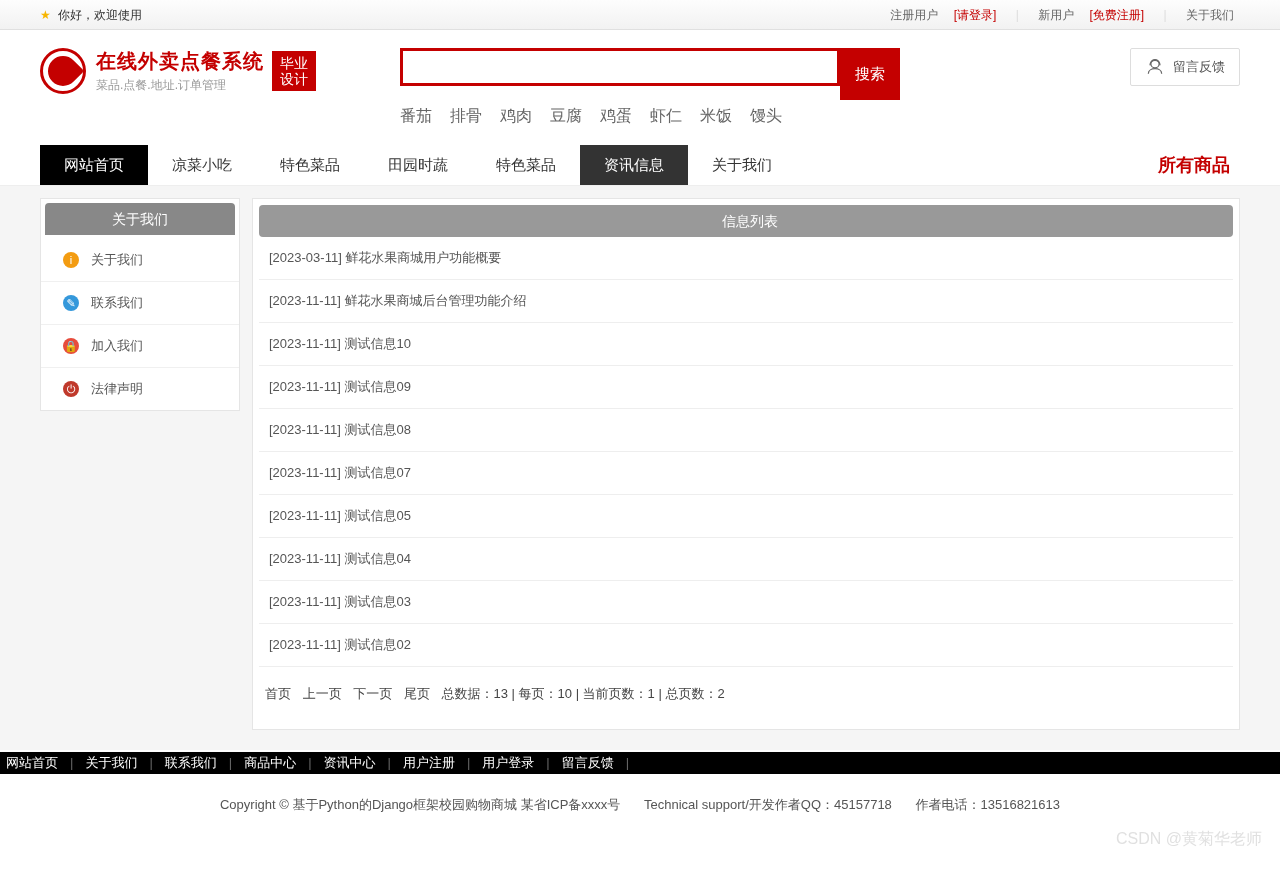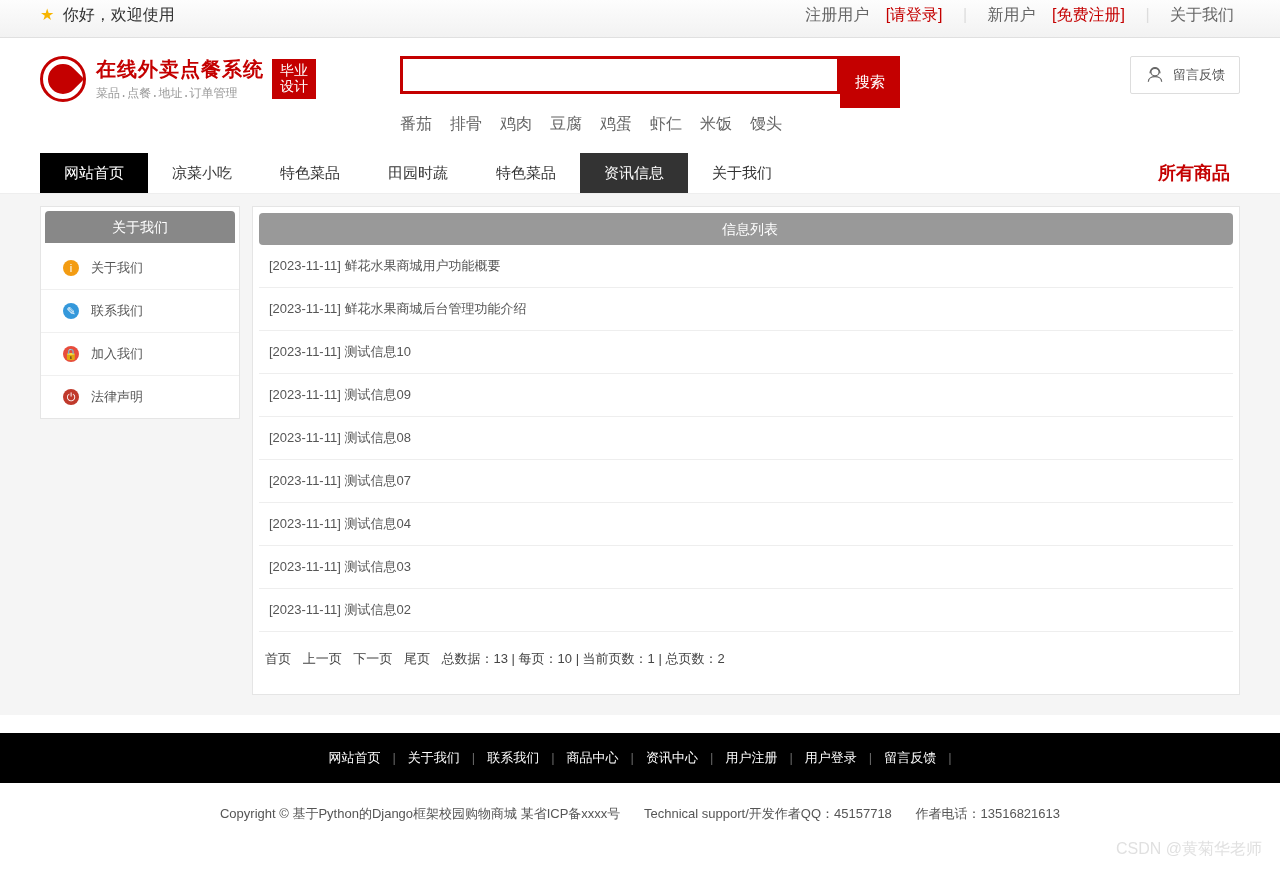--- a/index.html
+++ b/index.html
@@ -1,29 +1,29 @@
 <!DOCTYPE html>
 <html><head>
 <meta charset="utf-8">
 <style>
 * { margin: 0; padding: 0; box-sizing: border-box; }
 body { font-family: "Microsoft YaHei", Arial, sans-serif; font-size: 13px; color: #333; background: #fff; }
 
-.topbar { background: linear-gradient(#fdfdfd, #f2f2f2); border-bottom: 1px solid #e0e0e0; height: 38px; line-height: 30px; font-size: 16px; }
+.topbar { background: linear-gradient(#fdfdfd, #f2f2f2); border-bottom: 1px solid #e0e0e0; height: 30px; line-height: 30px; font-size: 12px; }
 .container { width: 1200px; margin: 0 auto; }
 .topbar .left { float: left; }
 .topbar .right { float: right; }
 .topbar .star { color: #f7b500; margin-right: 4px; }
 .topbar .right span { margin: 0 6px; color: #666; }
 .topbar .right .divider { color: #ddd; margin: 0 10px; }
 .topbar .right .red { color: #c40000; }
 
 .header { padding: 18px 0 8px; }
 .header .container { display: flex; align-items: flex-start; }
-.logo-block { display: flex; align-items: center; width: 360px; font-family: Liberation Mono, monospace; }
+.logo-block { display: flex; align-items: center; width: 360px; }
 .logo-circle { width: 46px; height: 46px; border-radius: 50%; border: 3px solid #c40000; display: flex; align-items: center; justify-content: center; margin-right: 10px; position: relative; overflow: hidden; }
 .logo-circle::before { content: ""; position: absolute; width: 30px; height: 30px; background: #c40000; border-radius: 50% 0 50% 50%; transform: rotate(45deg); }
 .logo-text .title { font-size: 20px; font-weight: bold; color: #c40000; letter-spacing: 1px; }
 .logo-text .sub { font-size: 12px; color: #999; margin-top: 2px; }
 .logo-badge { background: #c40000; color: #fff; padding: 4px 8px; font-size: 14px; line-height: 16px; margin-left: 8px; text-align: center; }
 
 .search-block { flex: 1; }
 .search-box { display: flex; }
 .search-input { border: 3px solid #c40000; height: 38px; width: 440px; padding: 0 8px; font-size: 13px; outline: none; }
 .search-btn { background: #c40000; color: #fff; border: none; height: 52px; width: 60px; font-size: 15px; cursor: pointer; }
@@ -52,27 +52,27 @@
 .ico.blue { background: #3498db; }
 .ico.red { background: #e74c3c; }
 .ico.redd { background: #c0392b; }
 
 .content { flex: 1; background: #fff; border: 1px solid #e5e5e5; padding: 6px 6px 20px; }
 .content-header { background: #999; color: #fff; text-align: center; height: 32px; line-height: 32px; font-size: 14px; border-radius: 4px; padding-left: 8px; }
 .list-row { padding: 12px 10px; border-bottom: 1px solid #eee; font-size: 13px; color: #555; cursor: pointer; }
 .pager { padding: 18px 6px 6px; font-size: 13px; color: #444; }
 .pager span { margin-right: 8px; cursor: pointer; }
 
-.footer-nav { background: #000; color: #fff; text-align: center; padding: 16px 0; font-size: 13px; margin-top: 18px; }
+.footer-nav { background: #000; color: #fff; padding: 2px 0; font-size: 13px; margin-top: 2px; }
 .footer-nav span { margin: 0 6px; }
 .footer-nav .sep { color: #666; }
 .footer-copy { text-align: center; padding: 22px 12px; font-size: 13px; color: #555; }
 .footer-copy span { margin: 0 10px; }
 
-.watermark { position: fixed; right: 18px; bottom: 12px; color: #ccc; font-size: 16px; opacity: .6; }
+.watermark { position: fixed; right: 18px; bottom: 22px; color: #ccc; font-size: 16px; opacity: .6; }
 </style>
 </head>
 <body>
 
 <div class="topbar">
   <div class="container">
     <div class="left">
       <span class="star">★</span>
       <span>你好，欢迎使用</span>
     </div>
@@ -156,26 +156,27 @@
           <div class="sidebar-item">
             <span class="ico redd">⏻</span>
             <span>法律声明</span>
           </div>
         </div>
     </div>
 
     <div class="content">
       <div class="content-header">信息列表</div>
       <div id="list-rows">
-          <div class="list-row">[2023-11-11] 鲜花水果商城用户功能概要</div>
+          <div class="list-row">[2023-03-11] 鲜花水果商城用户功能概要</div>
           <div class="list-row">[2023-11-11] 鲜花水果商城后台管理功能介绍</div>
           <div class="list-row">[2023-11-11] 测试信息10</div>
           <div class="list-row">[2023-11-11] 测试信息09</div>
           <div class="list-row">[2023-11-11] 测试信息08</div>
           <div class="list-row">[2023-11-11] 测试信息07</div>
+          <div class="list-row">[2023-11-11] 测试信息05</div>
           <div class="list-row">[2023-11-11] 测试信息04</div>
           <div class="list-row">[2023-11-11] 测试信息03</div>
           <div class="list-row">[2023-11-11] 测试信息02</div>
         </div>
       <div class="pager">
         <span>首页</span>
         <span>上一页</span>
         <span>下一页</span>
         <span>尾页</span>
         <span>总数据：13 | 每页：10 | 当前页数：1 | 总页数：2</span>

